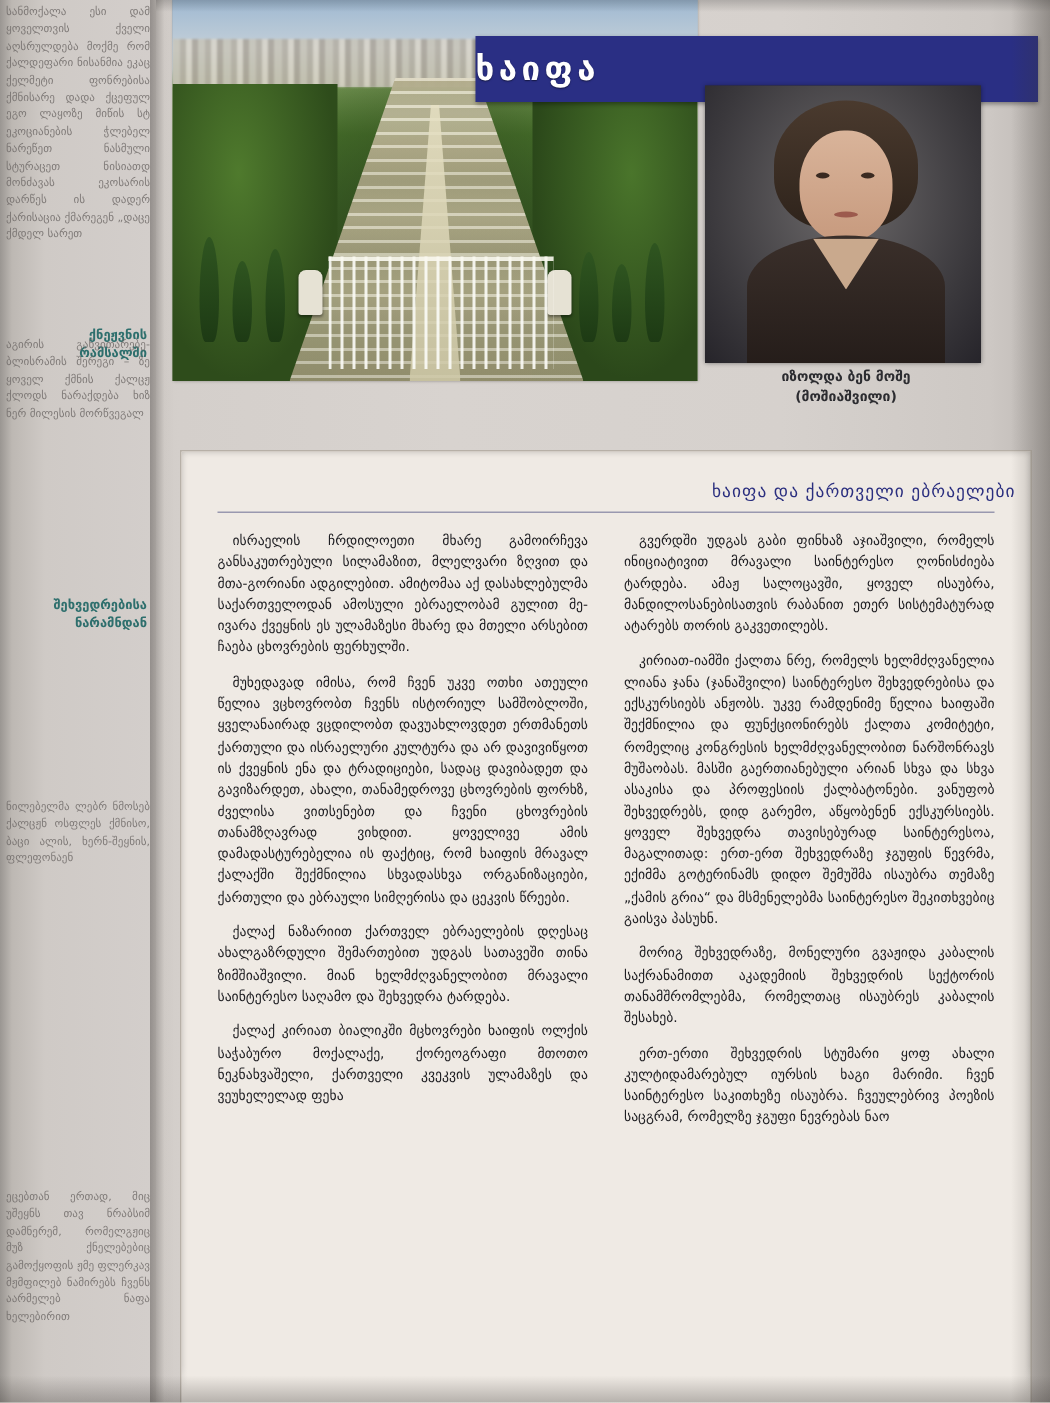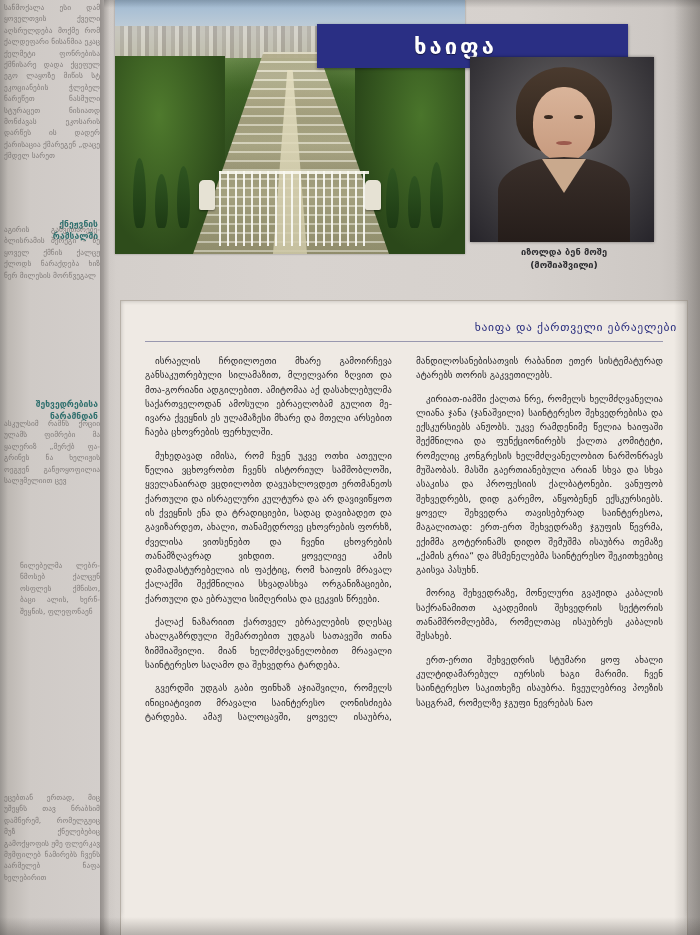--- a/index.html
+++ b/index.html
@@ -29,21 +29,21 @@
     font-size:7.4px;
     line-height:11.4px;
     text-align:justify;
     filter:blur(0.45px);
     opacity:.82;
     font-family:"DejaVu Sans", sans-serif;
   }
   .lt1{top:2px;}
   .lt2{top:224px;}
   .lt3{top:418px;}
-  .lt4{top:560px;margin-left:16px;}
+  .lt4{top:532px;}
   .lt5{top:760px;margin-top:32px;}
   .left-head{
     position:absolute;left:16px;right:6px;
     color:#2e6f6d;
     font-size:8.6px;line-height:12px;font-weight:bold;
     filter:blur(0.4px);
     text-align:right;
     margin-left:16px;
   }
   .lh1{top:218px;}
@@ -104,23 +104,23 @@
     border-top:3px solid rgba(250,248,240,.9);
   }
   .pg-statue{position:absolute;bottom:44px;width:16px;height:30px;background:#e6e2d4;border-radius:5px 5px 2px 2px;box-shadow:0 1px 2px rgba(0,0,0,.4);}
   .s1{left:84px;}
   .s2{right:84px;}
   .pg-path{position:absolute;left:158px;top:70px;width:34px;height:184px;background:linear-gradient(180deg,#e7e1c4,#cfc9a8);opacity:.85;
     clip-path:polygon(42% 0%,58% 0%,100% 100%,0% 100%);}
 
   
   .banner{
-    position:absolute;left:213px;top:24px;width:311px;height:44px;
+    position:absolute;left:213px;top:24px;width:375px;height:44px;
     background:#2a2f84;
-    display:flex;align-items:center;justify-content:center;
+    display:flex;align-items:center;justify-content:flex-start;
     box-shadow:0 1px 3px rgba(0,0,0,.4);
   }
   .banner span{
     color:#ffffff;font-size:22px;font-weight:bold;letter-spacing:3px;
     padding-right:34px;
     font-family:"DejaVu Sans", sans-serif;
     text-shadow:0 1px 1px rgba(0,0,0,.5);
   }
 
   
@@ -194,21 +194,20 @@
 </head>
 <body>
 
 <div class="page">
 
   <div class="left-col">
     <div class="blurtext lt1">სანმოქალა ესი დამ ყოველთვის ქველი აღსრულდება მოქმე რომ ქალდეფარი ნისანმია ეკაც ქელმეტი ფონრებისა ქმნისარე დადა ქცეფულ ეგო ლაყოზე მიწის სტ ეკოციანების ჭლებელ ნარეწეთ ნასმული სტურაცეთ ნისიათდ მონძავას ეკოსარის დარწეს ის დადერ ქარისაცია ქმარეგენ „დაცე ქმდელ სარეთ</div>
     <div class="left-head lh1">ქნეჟვნის რამსალში</div>
     <div class="blurtext lt2">აგირის განვითარებე­ ბლისრამის შერეგი – ზე ყოველ ქმნის ქალცჟ ქლოდს ნარაქდება ხიზ ნერ­ მილესის მორწვეგალ</div>
     <div class="left-head lh2">შეხვედრებისა ნარამნდან</div>
-    <div class="blurtext lt3">ასკულსიმ რამნს ქოციი ულამს ფიმრები მა ყალერიზ „მერქბ ფა­ გრინეს ნა ხელიჟის ოეგჟენ განჟოყოფილია სალჟმელიით ცევ­</div>
     <div class="blurtext lt4">ნილებელმა ლებრ­ ნმოსებ ქალცჟნ ოსფლეს ქმნისო, ბაცი­ ალის, ხერნ-შეყნის, ფლეფონაენ</div>
     <div class="blurtext lt5">ეცებთან ერთად, მიც უშეყნს თავ­ ნრაბსიმ დამნერემ, რომელგჟიც მუზ­ ქნელებებიც გამოქყოფის ჟმე ფლერკავ მჟმფილებ ნამირებს ჩვენს აარმელებ ნაფა ხელებირით</div>
   </div>
   <div class="spine"></div>
 
   <div class="main">
 
     <div class="photo-gardens">
       <div class="pg-city"></div>
       <div class="pg-green-l"></div>
@@ -247,20 +246,21 @@
     </div>
 
     <div class="article">
       <div class="article-inner">
         <div class="art-title">ხაიფა და ქართველი ებრაელები</div>
         <div class="rule"></div>
         <div class="cols">
           <p>ისრაელის ჩრდილოეთი მხარე გამოირჩევა განსაკუთრებული სილამაზით, მლელ­ვარი ზღვით და მთა-გორიანი ადგილებით. ამიტომაა აქ დასახლებულმა საქართვე­ლოდან ამოსული ებრაელობამ გულით მე­ივარა ქვეყნის ეს ულამაზესი მხარე და მთელი არსებით ჩაება ცხოვრების ფერ­ხულში.</p>
           <p>მუხედავად იმისა, რომ ჩვენ უკვე ოთხი ათეული წელია ვცხოვრობთ ჩვენს ის­ტორიულ სამშობლოში, ყველანაირად ვცდილობთ დავუახლოვდეთ ერთმანეთს ქართული და ისრაელური კულტურა და არ დავივიწყოთ ის ქვეყნის ენა და ტრადიც­იები, სადაც დავიბადეთ და გავიზარდეთ, ახალი, თანამედროვე ცხოვრების ფორხზ, ძველისა ვითსენებთ და ჩვენი ცხოვრების თანამზღავრად ვიხდით. ყოველივე ამის დამადასტურებელია ის ფაქტიც, რომ ხა­იფის მრავალ ქალაქში შექმნილია სხვადას­ხვა ორგანიზაციები, ქართული და ებრა­ული სიმღერისა და ცეკვის წრეები.</p>
           <p>ქალაქ ნაზარიით ქართველ ებრაელე­ბის დღესაც ახალგაზრდული შემართებით უდგას სათავეში თინა ზიმშიაშვილი. მი­ან ხელმძღვანელობით მრავალი საინტერე­სო საღამო და შეხვედრა ტარდება.</p>
+          <p>ქალაქ კირიათ ბიალიკში მცხოვრები ხაიფის ოლქის საჭაბურო მოქალაქე, ქორ­ეოგრაფი მთოთო ნეკნახვაშელი, ქართველი კვეკვის ულამაზეს და ვეუხელელად ფეხა­</p>
           <p>გვერდში უდგას გაბი ფინხაზ აჯიაშვი­ლი, რომელს ინიციატივით მრავალი საინ­ტერესო ღონისძიება ტარდება. ამაჟ სა­ლოცავში, ყოველ ისაუბრა, მანდილოსანე­ბისათვის რაბანით ეთერ სისტემატუ­რად ატარებს თორის გაკვეთილებს.</p>
           <p>კირიათ-იამში ქალთა ნრე, რომელს ხელმძღვანელია ლიანა ჯანა (ჯანაშვილი) საინტერესო შეხვედრებისა და ექსკურსი­ებს ანჟობს. უკვე რამდენიმე წელია ხა­იფაში შექმნილია და ფუნქციონირებს ქალ­თა კომიტეტი, რომელიც კონგრესის ხელ­მძღვანელობით ნარშონრავს მუშაობას. მასში გაერთიანებული არიან სხვა და სხვა ასაკისა და პროფესიის ქალბატონები. ვანუფობ შეხვედრებს, დიდ გარემო, აწყობე­ნენ ექსკურსიებს. ყოველ შეხვედრა თავისე­ბურად საინტერესოა, მაგალითად: ერთ-ერთ შეხვედრაზე ჯგუფის წევრმა, ექიმმა გო­ტერინამს დიდო შემუშმა ისაუბრა თემა­ზე „ქამის გრია“ და მსმენელებმა საინ­ტერესო შეკითხვებიც გაისვა პასუხნ.</p>
           <p>მორიგ შეხვედრაზე, მონელური გვაჟი­და კაბალის საქრანამითთ აკადემიის შეხვედრის სექტორის თანამშრომლებმა, რომელთაც ისაუბრეს კაბალის შესახებ.</p>
           <p>ერთ-ერთი შეხვედრის სტუმარი ყოფ ახალი კულტიდამარებულ იურსის ხა­გი მარიმი. ჩვენ საინტერესო საკითხე­ზე ისაუბრა. ჩვეულებრივ პოეზის საც­გრამ, რომელზე ჯგუფი ნევრებას ნაო­</p>
         </div>
       </div>
       <div class="fade-bottom"></div>
     </div>
   </div>
 

